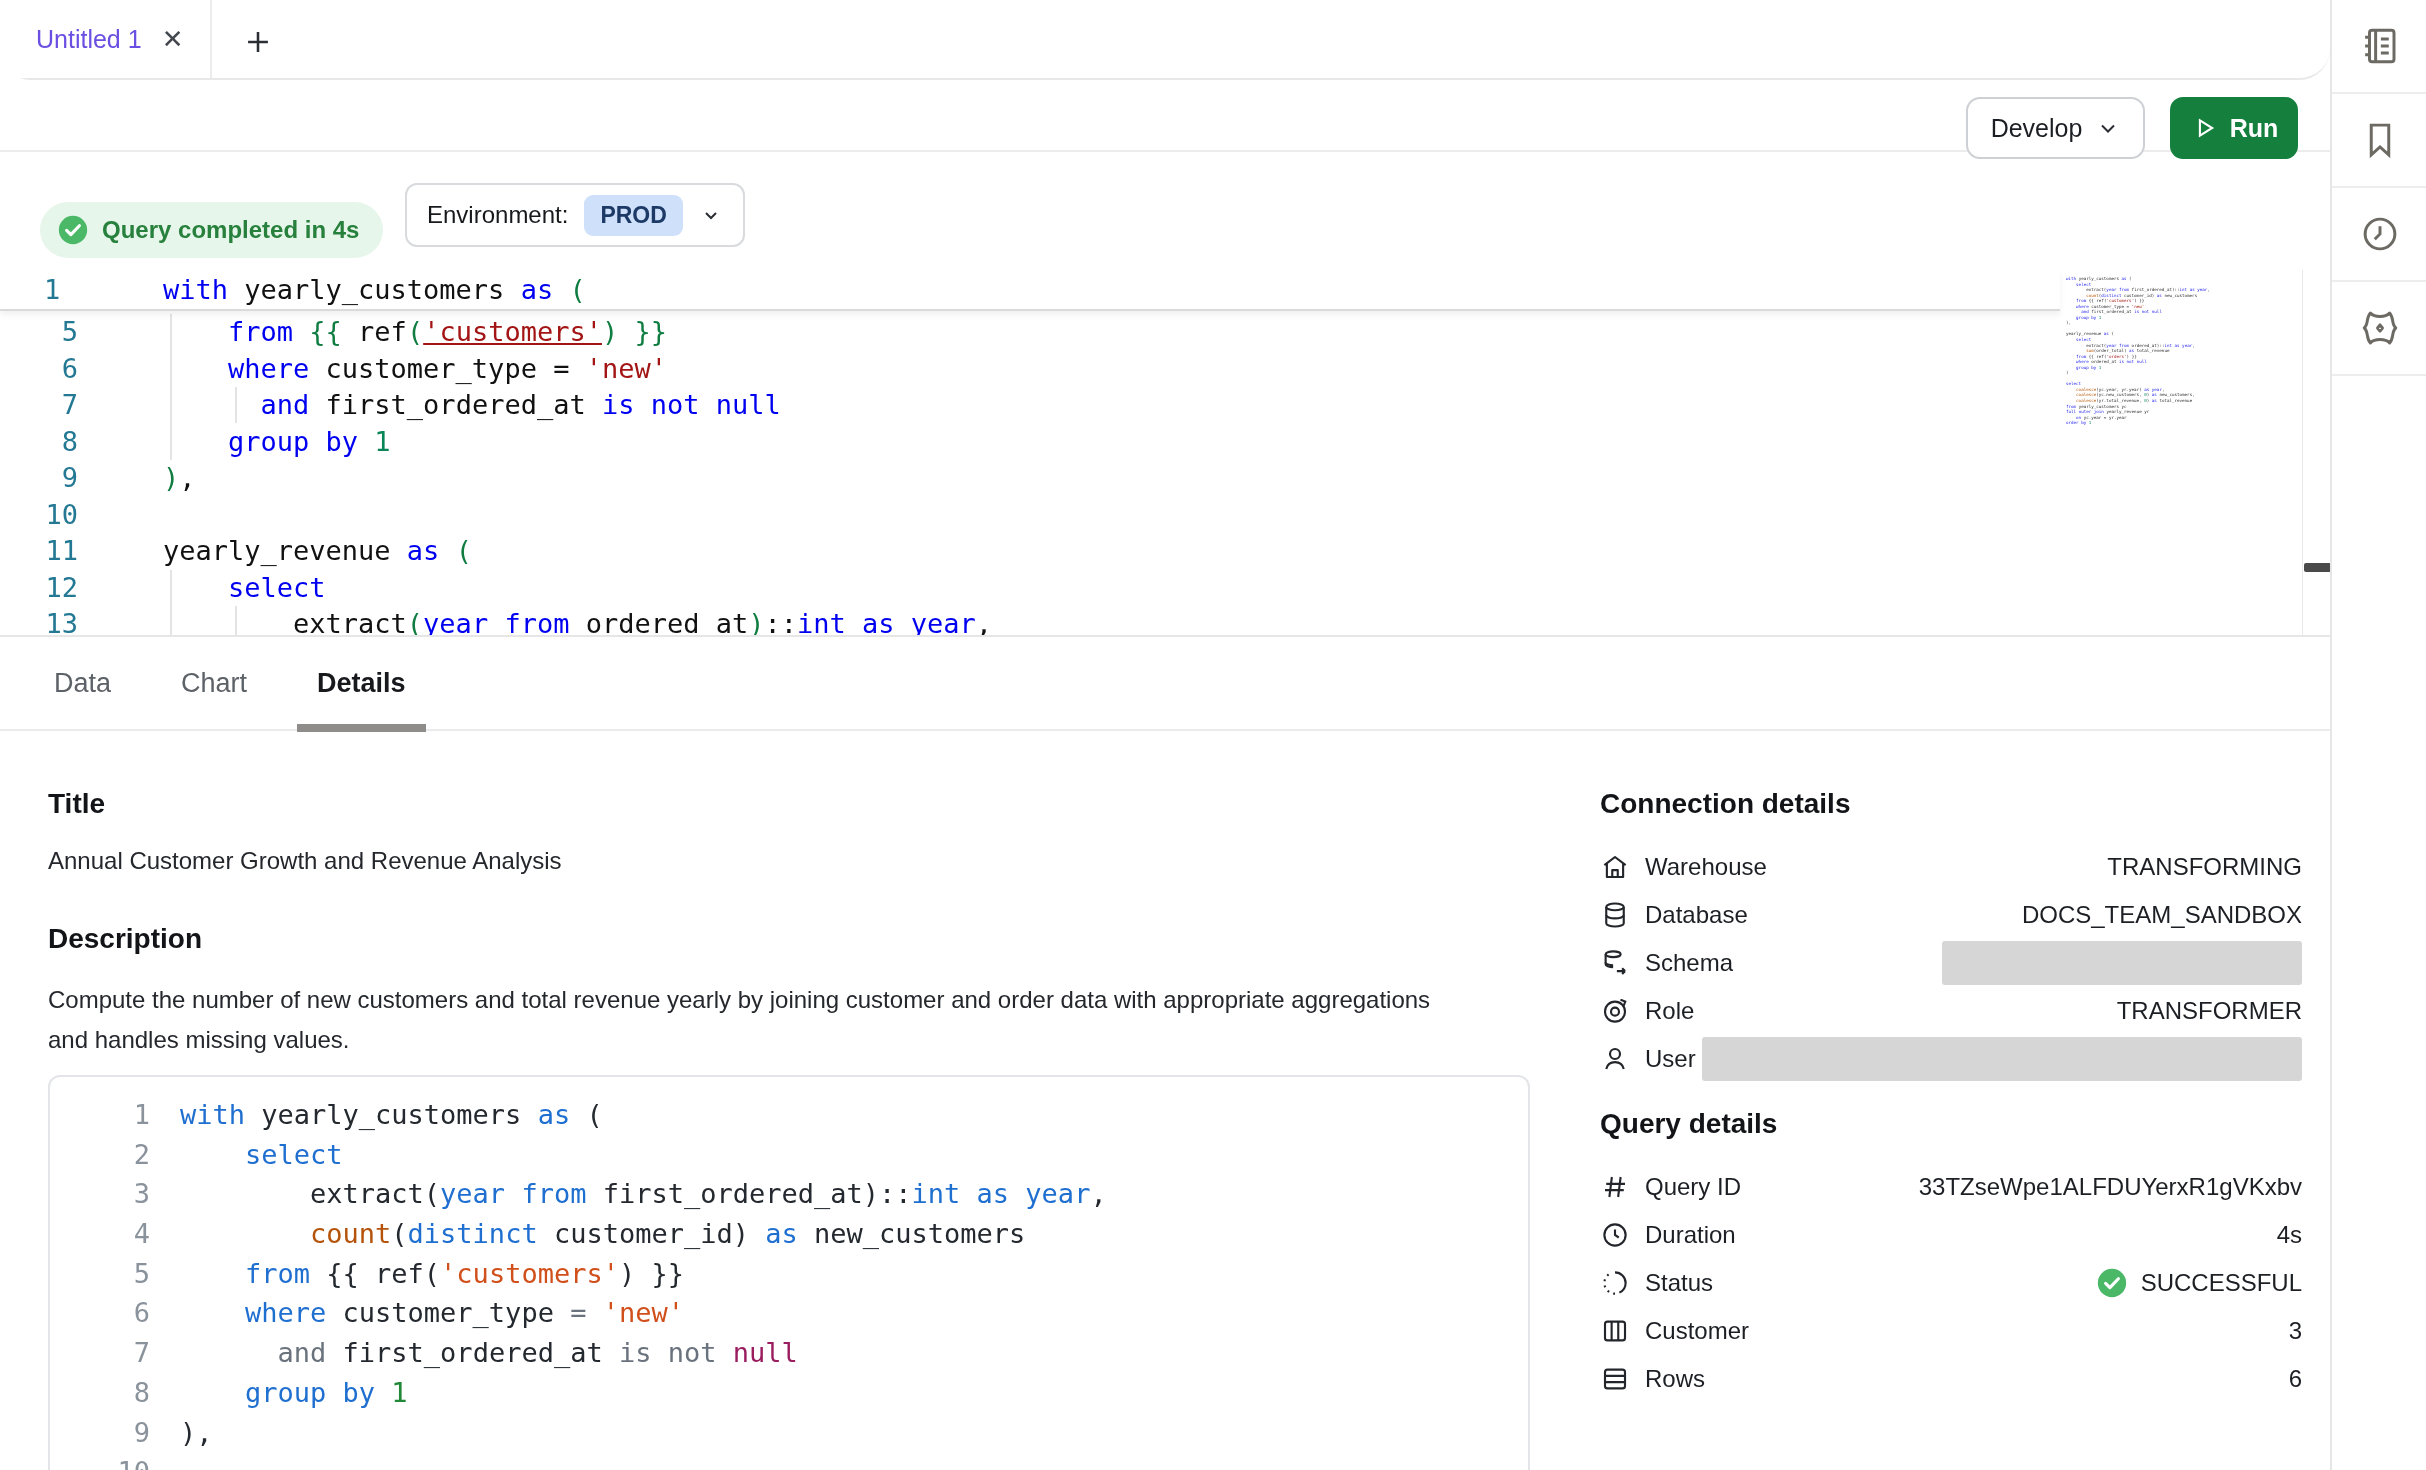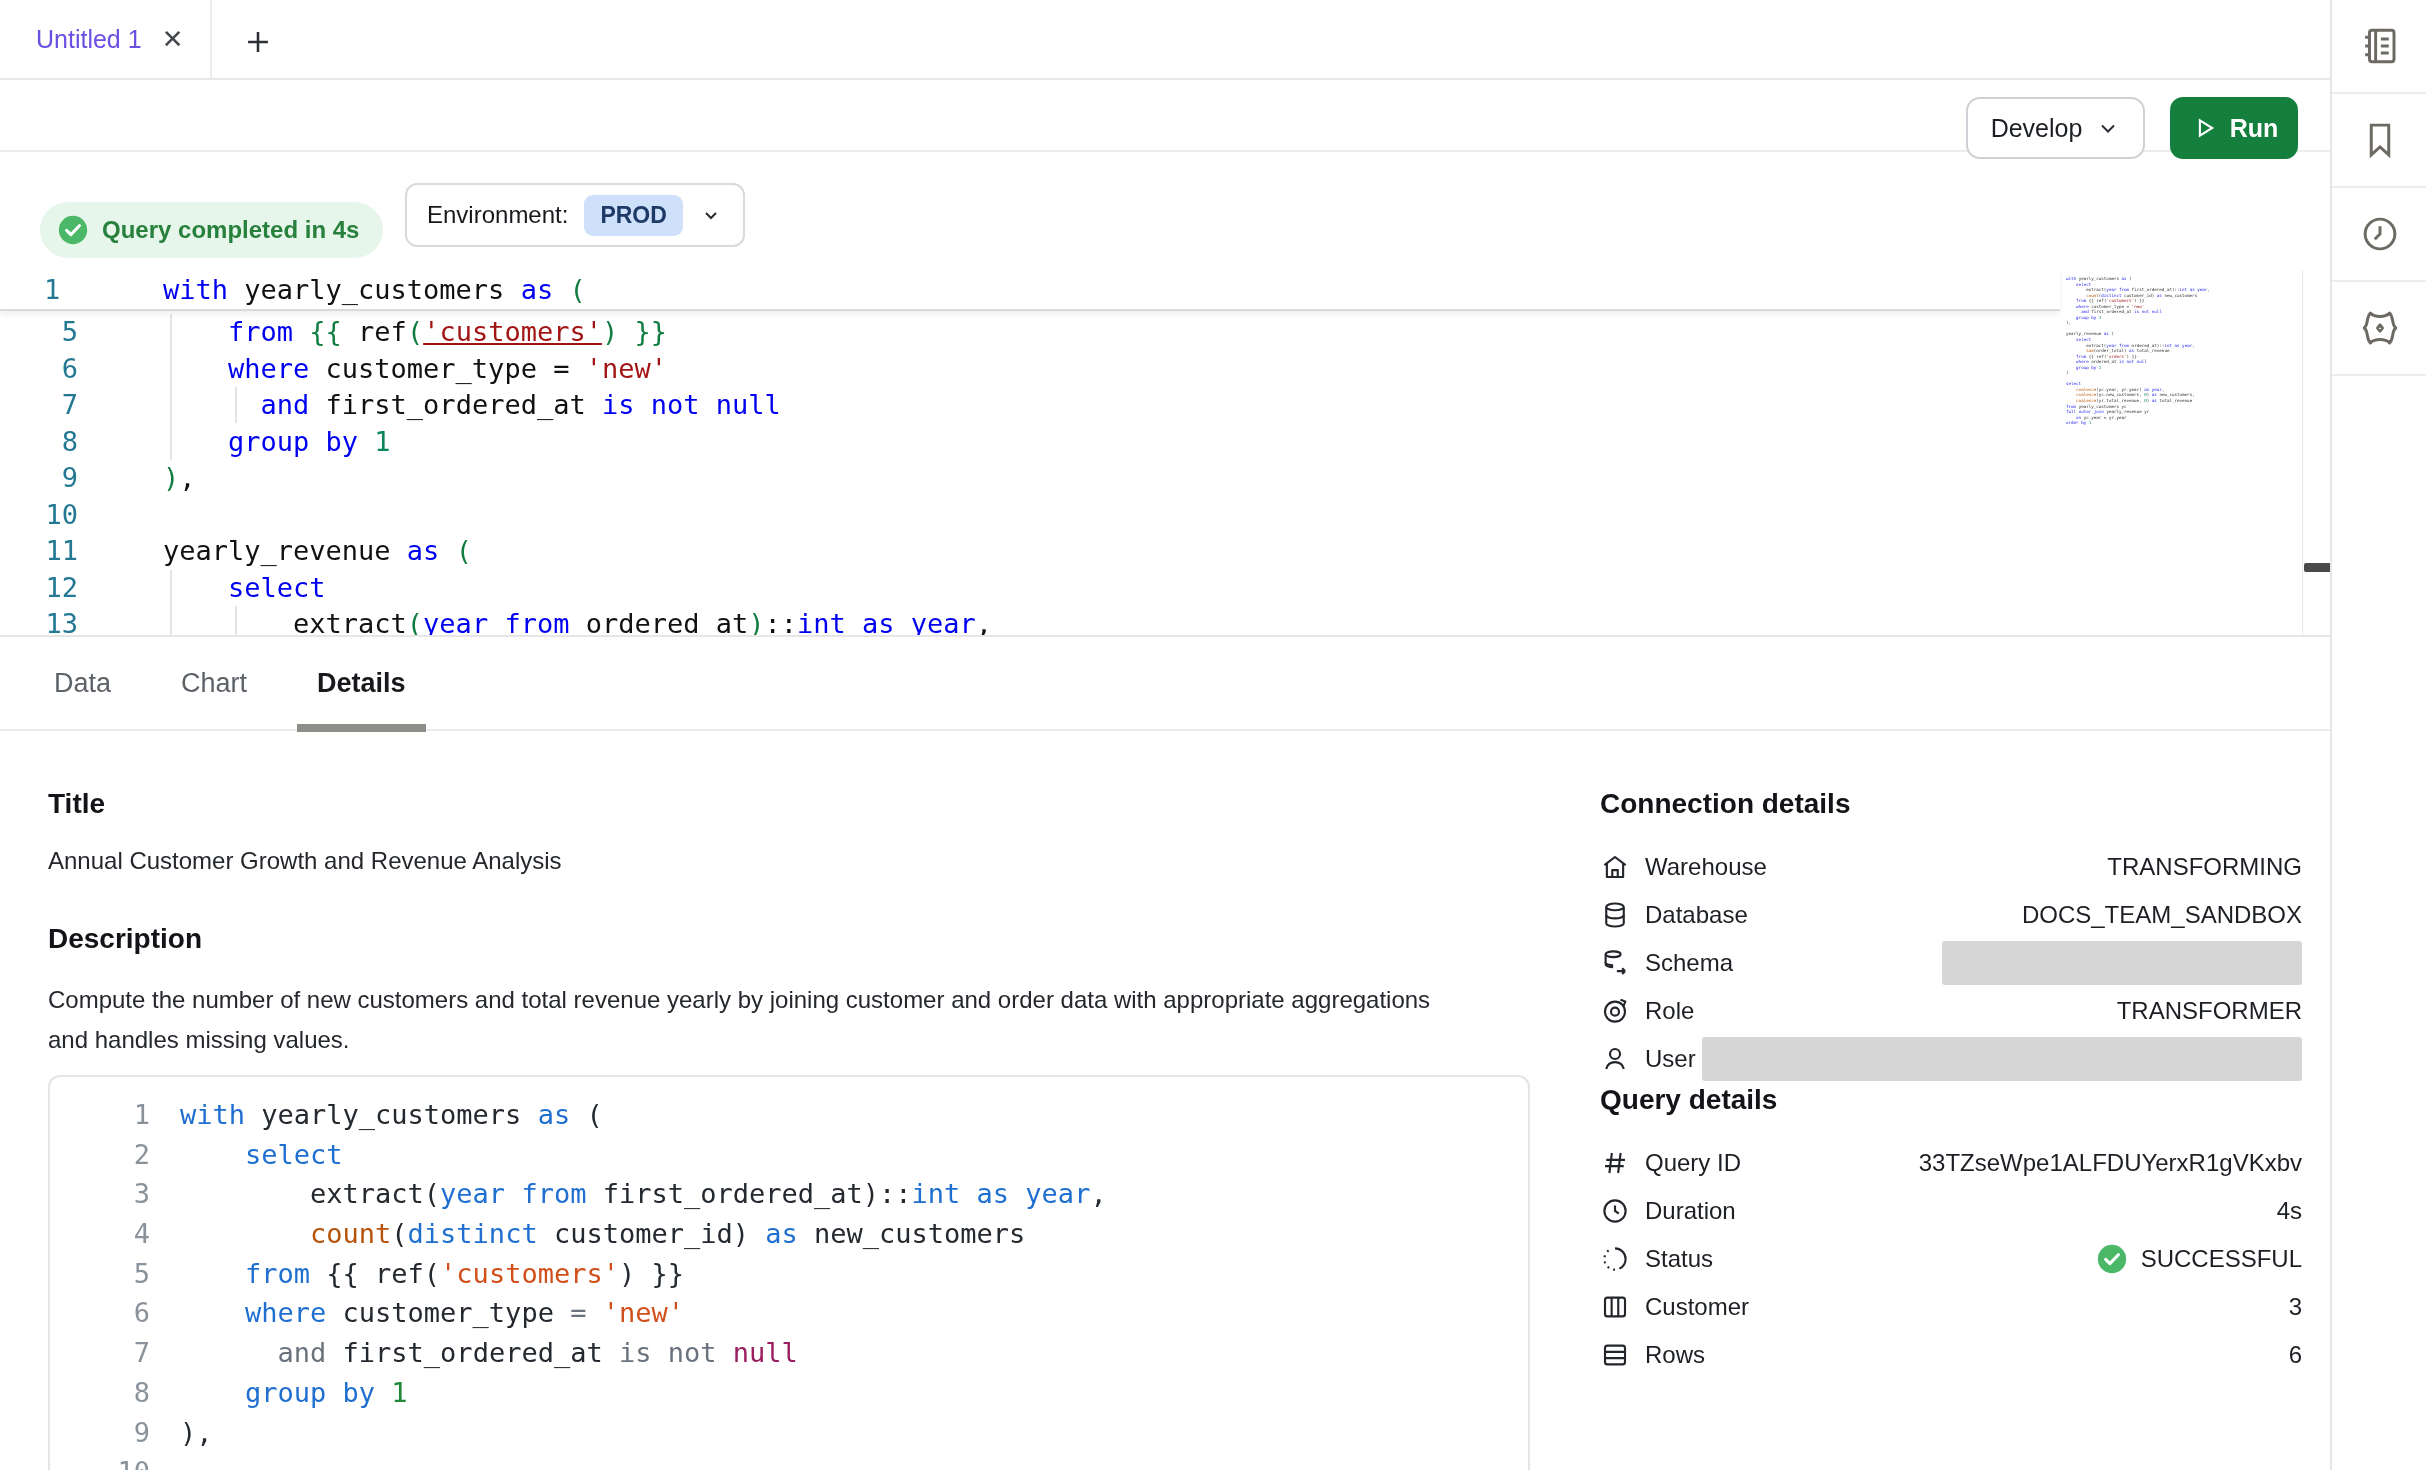--- a/index.html
+++ b/index.html
@@ -1,21 +1,21 @@
 <!DOCTYPE html>
 <html><head>
 <meta charset="utf-8">
 <style>
   * { margin:0; padding:0; box-sizing:border-box; }
   html,body { width:2426px; height:1470px; overflow:hidden; background:#fff;
     font-family:"Liberation Sans", sans-serif; color:#1f2329; }
 
   
   #tabbar { position:absolute; left:0; top:0; width:2330px; height:80px; background:#fff;
-    border-bottom:2px solid #e8e8e8; }
+    border-bottom:2px solid #e8e8e8;border-radius:31px; }
   #file-tab { position:absolute; left:0; top:0; height:78px; width:200px; display:flex;
     align-items:center; padding-left:36px; gap:20px; background:#fff; cursor:pointer; }
   #file-tab .tab-label { color:#6b4ee2; font-size:25px; }
   #file-tab .tab-close { color:#43474e; font-size:26px; line-height:26px; }
   #tab-divider { position:absolute; left:210px; top:0; width:2px; height:78px; background:#ececec; }
   #new-tab { position:absolute; left:238px; top:22px; width:40px; height:40px; display:flex;
     align-items:center; justify-content:center; color:#2b2f35; }
 
   
   #toolbar { position:absolute; left:0; top:80px; width:2330px; height:72px; background:#fff;
@@ -95,21 +95,21 @@
 
   #details-right { position:absolute; left:1600px; top:787px; width:702px; }
   .kv-h { font-size:28px; font-weight:700; color:#121418; line-height:34px; margin-bottom:22px; }
   .kv-row { display:flex; align-items:center; height:48px; }
   .kv-left { display:flex; align-items:center; gap:15px; flex:none; }
   .kv-icon { width:30px; height:30px; color:#22252a; flex:none; }
   .kv-label { font-size:24px; color:#1c1f24; }
   .kv-right { margin-left:auto; display:flex; align-items:center; gap:12px; font-size:24px; color:#1c1f24; }
   .redacted { width:360px; height:44px; background:#d6d6d6; border-radius:3px; }
   .redacted.wide { width:600px; }
-  #query-details-block { }
+  #query-details-block { margin-top:24px; }
   .okcheck { width:34px; height:34px; }
 
   
   #rightbar { position:absolute; left:2330px; top:0; width:96px; height:1470px; background:#fff;
     border-left:2px solid #e6e6e6; }
   .side-cell { width:96px; height:94px; display:flex; align-items:center; justify-content:center;
     border-bottom:2px solid #ededed; color:#6d6a64; cursor:pointer; }
   .side-cell svg { width:42px; height:42px; }
 
   .icon-svg { display:block; width:100%; height:100%; }

